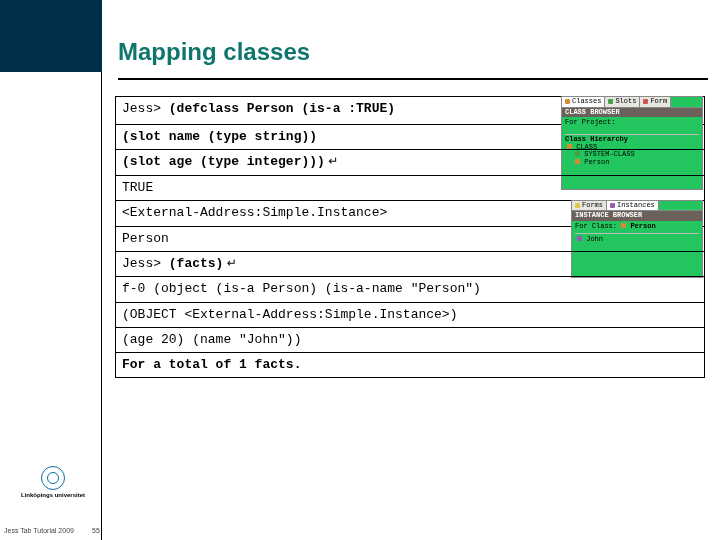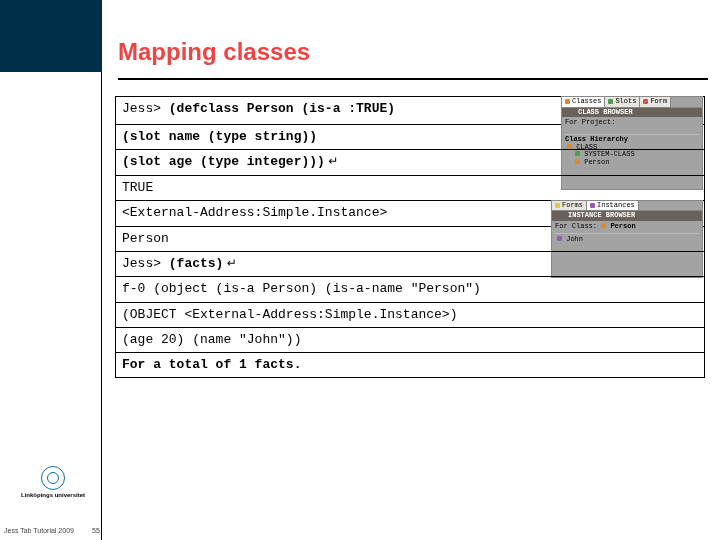--- a/index.html
+++ b/index.html
@@ -8,43 +8,43 @@
   .leftbar { position: absolute; left: 0; top: 0; width: 102px; height: 540px; border-right: 1px solid #000; }
   .topsquare { position: absolute; left: 0; top: 0; width: 102px; height: 72px; background: #003049; }
   .logo-area { position: absolute; left: 18px; bottom: 42px; width: 70px; text-align: center; }
   .logo-seal { width: 24px; height: 24px; border: 1.5px solid #0b6ea8; border-radius: 50%; margin: 0 auto 2px auto; position: relative; }
   .logo-seal::after { content:""; position:absolute; left:5px; top:5px; width:10px; height:10px; border:1px solid #0b6ea8; border-radius:50%; }
   .uni-name { font-size: 6px; font-weight: bold; letter-spacing: 0; color: #000; white-space: nowrap; }
   .uni-sub { font-size: 5px; color:#333; }
   .footer { position: absolute; left: 4px; bottom: 6px; font-size: 7px; color:#444; }
   .pagenum { position: absolute; left: 92px; bottom: 6px; font-size: 7px; color:#444; }
 
-  .title { position: absolute; left: 118px; top: 38px; font-size: 24px; font-weight: bold; color: #ef4444; }
+  .title { position: absolute; left: 118px; top: 38px; font-size: 24px; font-weight: bold; color: #0f766e; }
   .title-underline { position: absolute; left: 118px; top: 78px; width: 590px; height: 2px; background: #000; }
 
   .codebox { position: absolute; left: 115px; top: 96px; width: 590px; border: 1px solid #000; }
   .row { border-bottom: 1px solid #000; padding: 4px 6px; font-family: "Courier New", monospace; font-size: 13px; line-height: 1.25; position: relative; }
   .row:last-child { border-bottom: none; font-weight: bold; }
   .b { font-weight: bold; }
   .ret { font-family: Arial, sans-serif; font-size: 12px; }
 
   
-  .prot { position:absolute; right:1px; border:1px solid #888; background:#a3a3a3; font-size:7px; line-height:1.1; }
+  .prot { position:absolute; right:1px; border:1px solid #888; background:#22c55e; font-size:7px; line-height:1.1; }
   .prot .tabs { display:flex; border-bottom:1px solid #888; }
   .prot .tab { padding:1px 3px; border-right:1px solid #888; background:#e8e6e0; display:flex; align-items:center; gap:2px;}
   .prot .tab.active { background:#fff; }
   .dot { width:5px; height:5px; display:inline-block; border-radius:1px; }
   .dorn{ background:#d88b2e; } .dgrn{ background:#4a9e4a; } .dred{ background:#c55; } .dpur{ background:#9b59b6; } .dyel{ background:#e0c84a; }
-  .prot .bar { background:#6a615a; color:#fff; padding:1px 16px; font-weight:bold; }
+  .prot .bar { background:#6a615a; color:#fff; padding:1px 3px; font-weight:bold; }
   .prot .body { padding:2px 3px; }
   .tree-item { padding-left:2px; }
   .tree-sub { padding-left:10px; }
 
   #prot1 { top:-1px; width:142px; height:94px; }
-  #prot2 { top:-1px; width:152px; height:78px; }
+  #prot2 { top:-1px; width:132px; height:78px; }
   .lav { background:#c9c9e8; color:#000; }
 </style>
 </head>
 <body>
 
 <div class="slide">
   <div class="leftbar">
     <div class="topsquare"></div>
     <div class="logo-area">
       <div class="logo-seal"></div>

